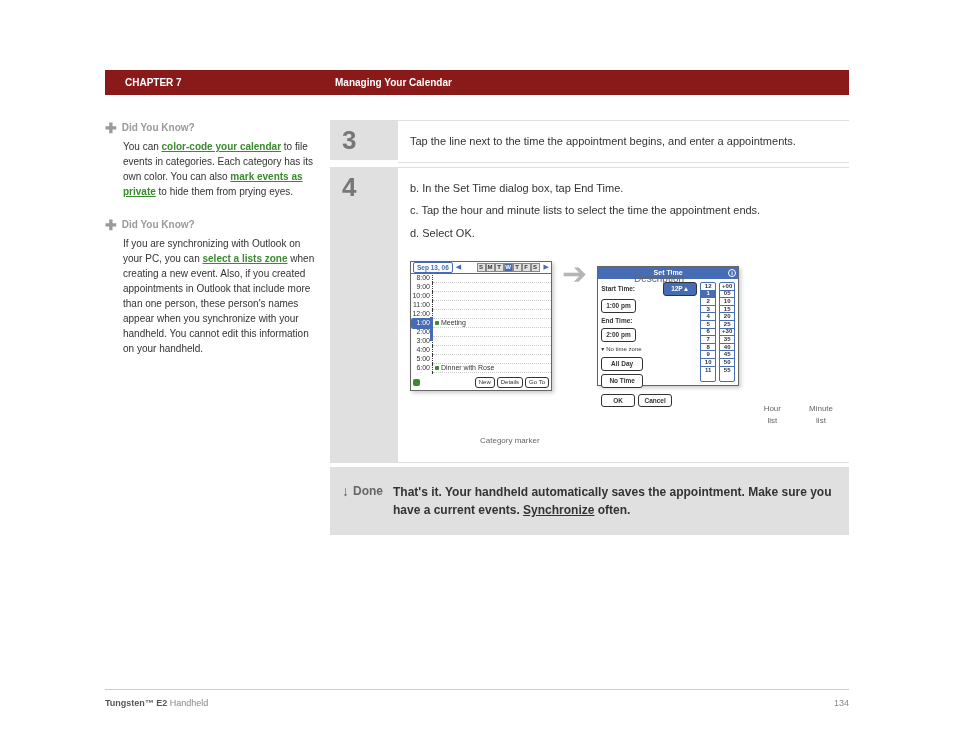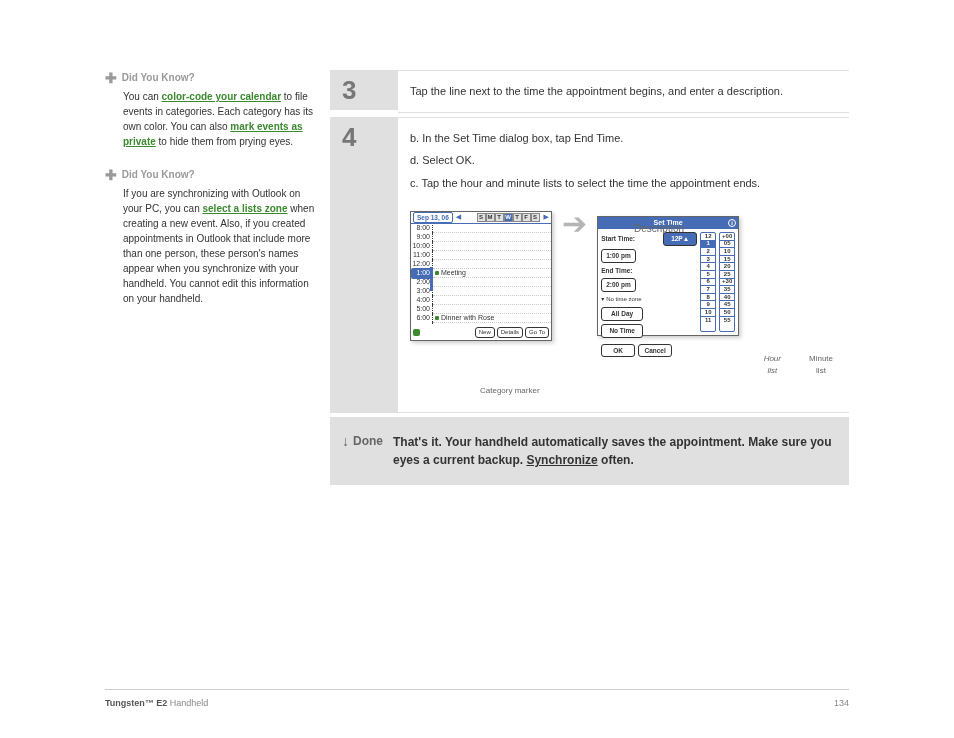--- a/index.html
+++ b/index.html
@@ -287,20 +287,24 @@
     color:#888;
     display:flex;
     justify-content:space-between;
   }
   .footer b { color:#555; }
 </style>
 </head>
 <body>
 
 <div class="page">
+  <div class="header-bar">
+    <span class="chapter">CHAPTER 7</span>
+    <span class="chapter-title">Managing Your Calendar</span>
+  </div>
 
   <div class="content">
     <div class="sidebar">
       <div class="tip-block">
         <div class="tip-head">
           <span class="plus-icon">✚</span>
           <span>Did You Know?</span>
         </div>
         <div class="tip-body green">
           <span>You can </span><a href="#">color-code your calendar</a><span> to file events in categories. Each category has its own color. You can also </span><a href="#">mark events as private</a><span> to hide them from prying eyes.</span>
@@ -315,31 +319,31 @@
           <span>If you are synchronizing with Outlook on your PC, you can </span><a href="#">select a lists zone</a><span> when creating a new event. Also, if you created appointments in Outlook that include more than one person, these person's names appear when you synchronize with your handheld. You cannot edit this information on your handheld.</span>
         </div>
       </div>
     </div>
 
     <div class="main">
 
       <div class="step-row">
         <div class="step-num">3</div>
         <div class="step-body">
-          <span>Tap the line next to the time the appointment begins, and enter a description.</span>
+          <span>Tap the line next to the time the appointment begins, and enter a appointments.</span>
         </div>
       </div>
 
       <div class="step-row tall">
         <div class="step-num">4</div>
         <div class="step-body tall">
           <ol>
             <li>b.  In the Set Time dialog box, tap End Time.</li>
+            <li>c.  Tap the hour and minute lists to select the time the appointment ends.</li>
             <li>d.  Select OK.</li>
-            <li>c.  Tap the hour and minute lists to select the time the appointment ends.</li>
           </ol>
 
           <div class="figure-area">
 
             <div class="screenshot s1">
               <div class="s1-head">
                 <span class="s1-date">Sep 13, 06</span>
                 <span style="margin-left:3px;color:#456cb4;">◀</span>
                 <div class="s1-days">
                   <span>S</span>
@@ -486,35 +490,35 @@
                   <div class="c">50</div>
                   <div class="c">55</div>
                 </div>
               </div>
             </div>
 
             <div class="lbl" style="position:absolute; left:224px; top:20px; font-size:10px; color:#666;">Description</div>
           </div>
           <div style="display:flex; font-size:8px; color:#666; margin-top:2px;">
             <span style="margin-left:70px;margin-top:32px;">Category marker</span>
-            <span style="margin-left:auto; margin-right:28px; white-space:pre; text-align:center;font-style:italic;">Hour
+            <span style="margin-left:auto; margin-right:28px; white-space:pre; text-align:center;">Hour
 list</span>
             <span style="white-space:pre; text-align:center; margin-right:4px;">Minute
 list</span>
           </div>
         </div>
       </div>
 
       <div class="done-row">
         <div class="done-icon">
           <span>↓</span>
           <span class="done-label">Done</span>
         </div>
         <div class="done-text">
-          <span>That's it. Your handheld automatically saves the appointment. Make sure you eyes a current backup. </span><a href="#">Synchronize</a><span> often.</span>
+          <span>That's it. Your handheld automatically saves the appointment. Make sure you have a current events. </span><a href="#">Synchronize</a><span> often.</span>
         </div>
       </div>
     </div>
   </div>
 
   <div class="footer">
     <span><b>Tungsten™ E2</b><span> Handheld</span></span>
     <span>134</span>
   </div>
 </div>

